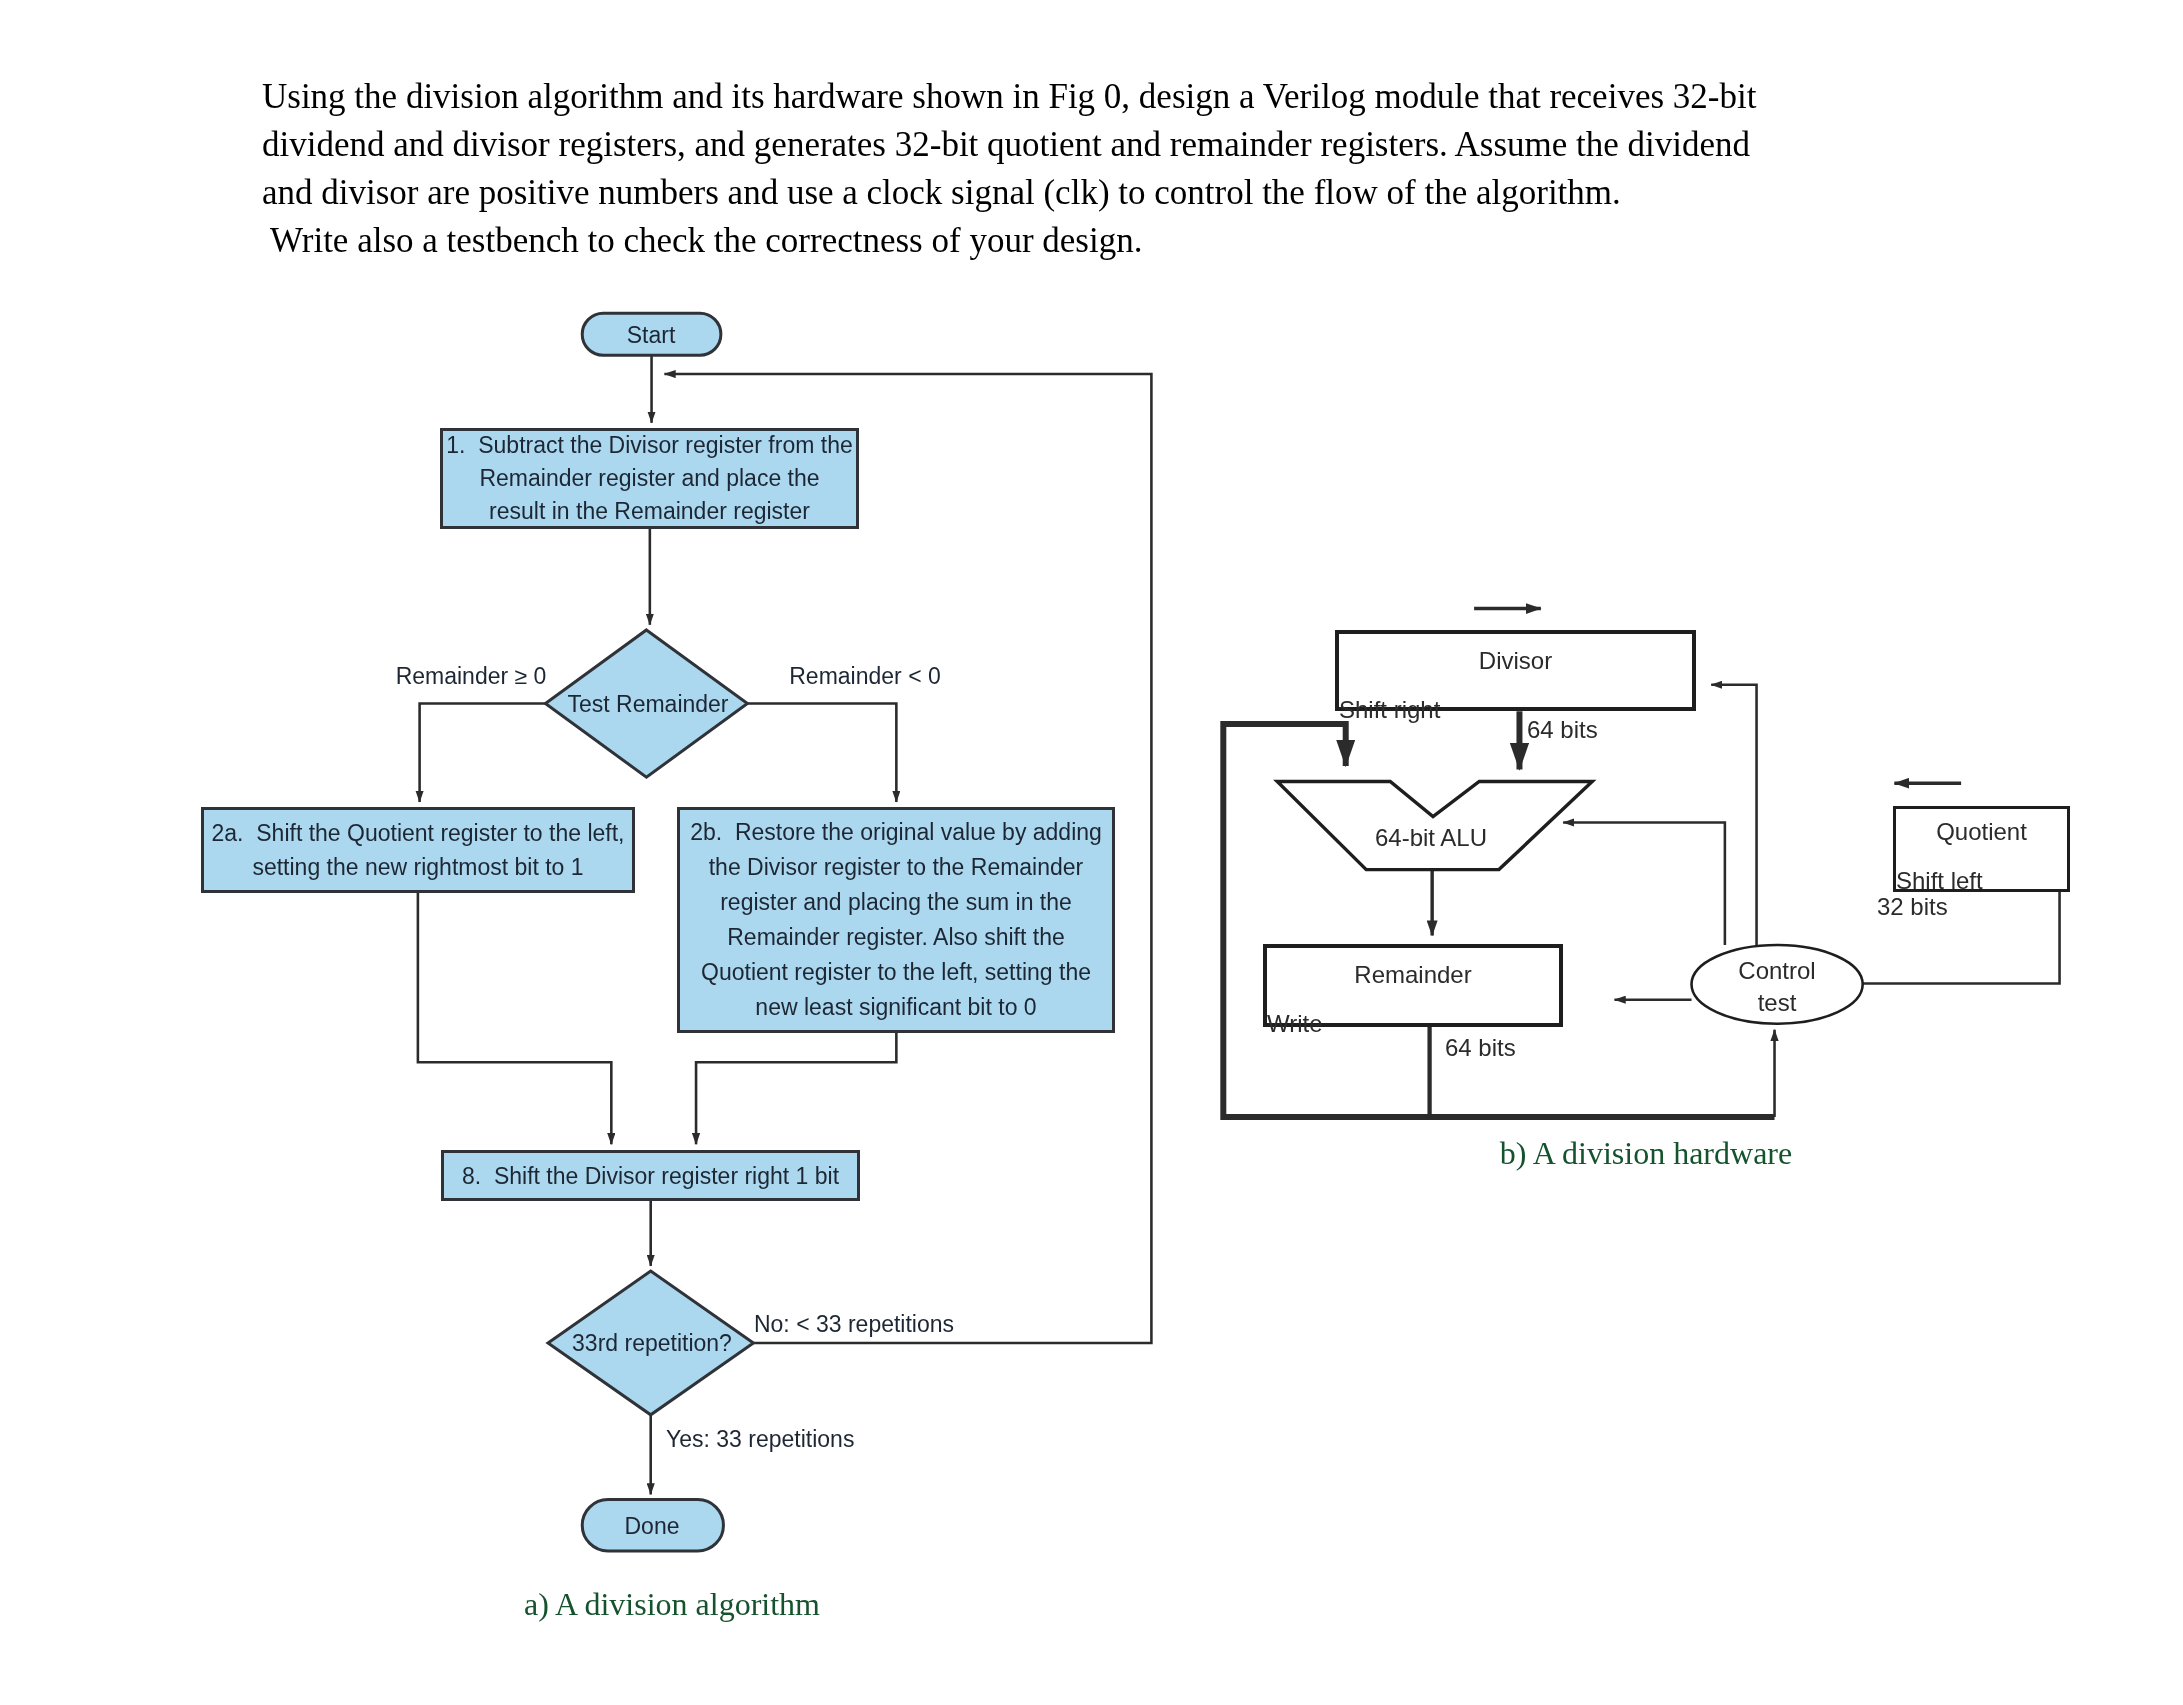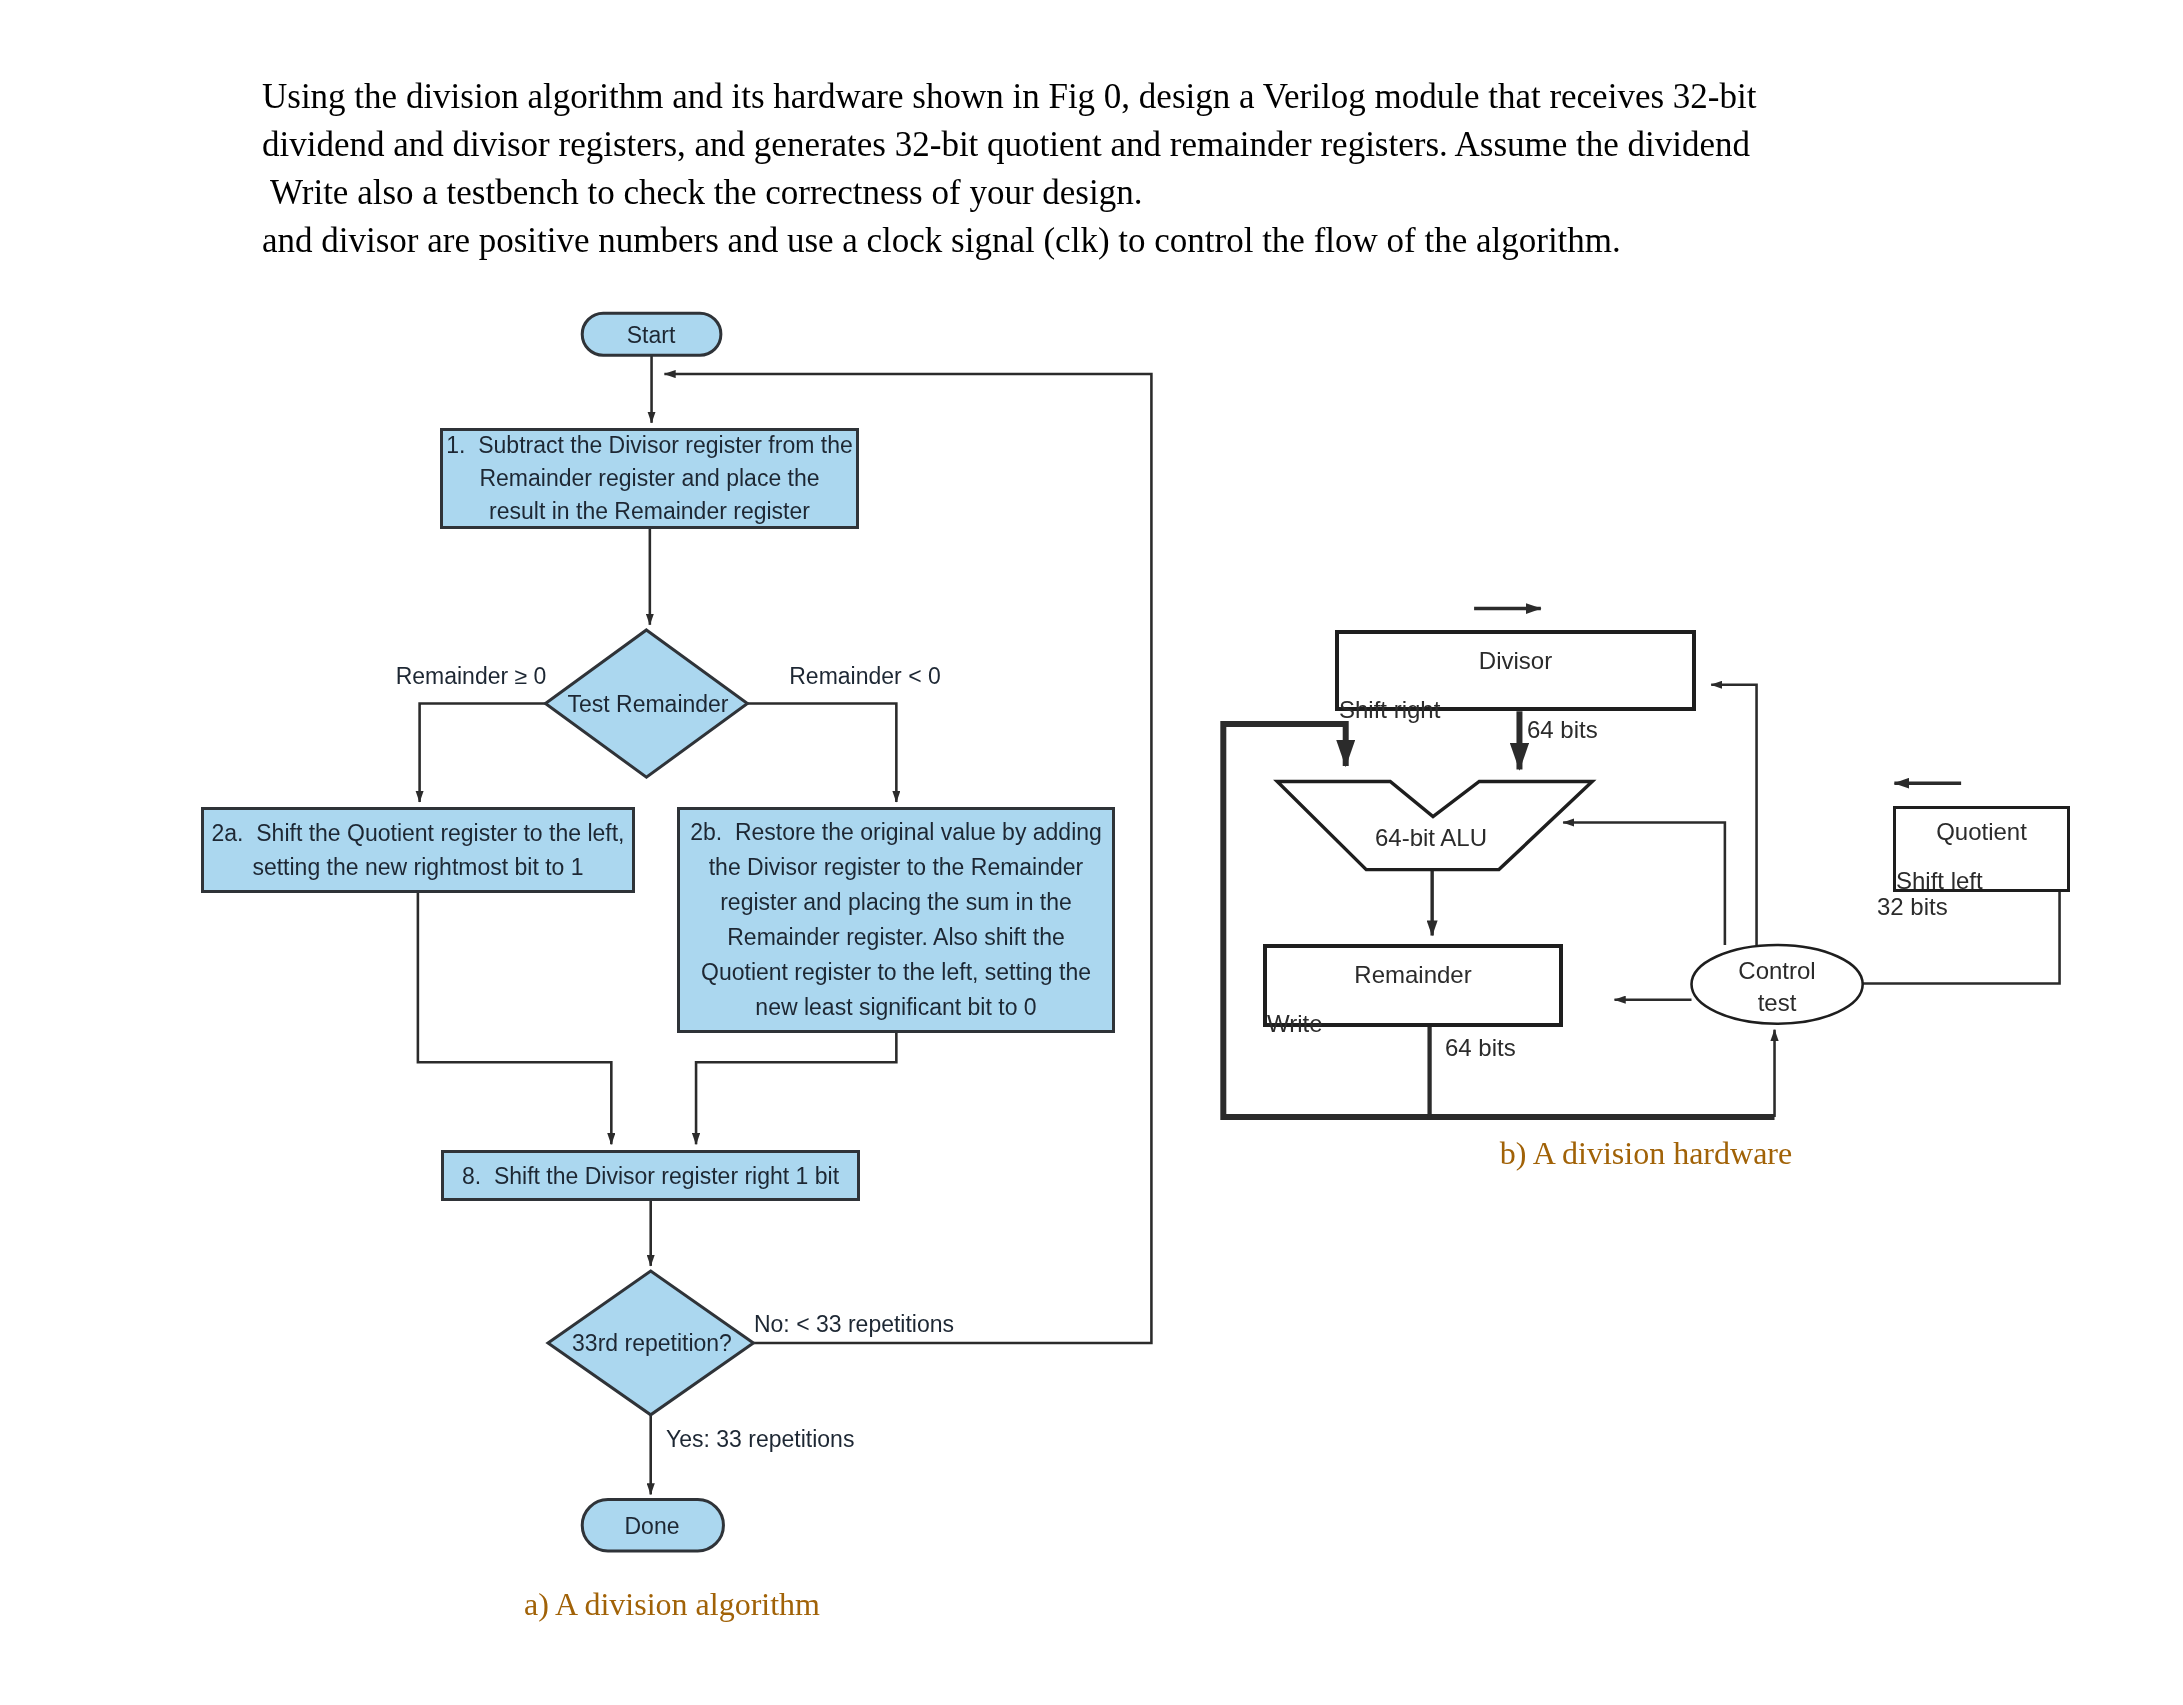--- a/index.html
+++ b/index.html
@@ -29,33 +29,33 @@
          font-size:23px;line-height:34px;}
   .fnode div{white-space:pre;}
   .hwbox{position:absolute;background:#ffffff;border:4.3px solid #1e1e1e;box-sizing:border-box;
          color:#2b2b2b;font-size:24px;line-height:26px;}
   .hwbox .title{text-align:center;margin-top:13.7px;white-space:pre;}
   .hwbox .ctrl{text-align:left;padding-right:8.6px;margin-top:23px;white-space:pre;}
   .lbl{position:absolute;color:var(--ink);font-size:23px;line-height:27px;white-space:pre;}
   .hwt{color:#2b2b2b;font-size:24px;}
   .c{transform:translate(-50%,-50%);}
   .l{transform:translate(0,-50%);}
-  .caption{position:absolute;transform:translate(-50%,-50%);color:#a16207;white-space:pre;
+  .caption{position:absolute;transform:translate(-50%,-50%);color:#14532d;white-space:pre;
            font-family:"Liberation Serif",serif;font-size:32px;}
 </style>
 </head>
 <body>
 
 <div id="canvas">
 
   <div class="para">
     <div>Using the division algorithm and its hardware shown in Fig 0, design a Verilog module that receives 32-bit</div>
     <div>dividend and divisor registers, and generates 32-bit quotient and remainder registers. Assume the dividend</div>
+    <div>and divisor are positive numbers and use a clock signal (clk) to control the flow of the algorithm.</div>
     <div> Write also a testbench to check the correctness of your design.</div>
-    <div>and divisor are positive numbers and use a clock signal (clk) to control the flow of the algorithm.</div>
   </div>
 
   <svg id="drawing" width="2183" height="1705" viewBox="0 0 2550 1992">
     <defs>
       <marker id="ah" viewBox="0 0 5 3.2" markerWidth="5" markerHeight="3.2" refX="4.4" refY="1.6" orient="auto" markerUnits="strokeWidth">
         <path d="M0,0 L4.6,1.6 L0,3.2 Z"></path>
       </marker>
     </defs>
 
     <path class="w3" marker-end="url(#ah)" d="M761 415 V494"></path>

